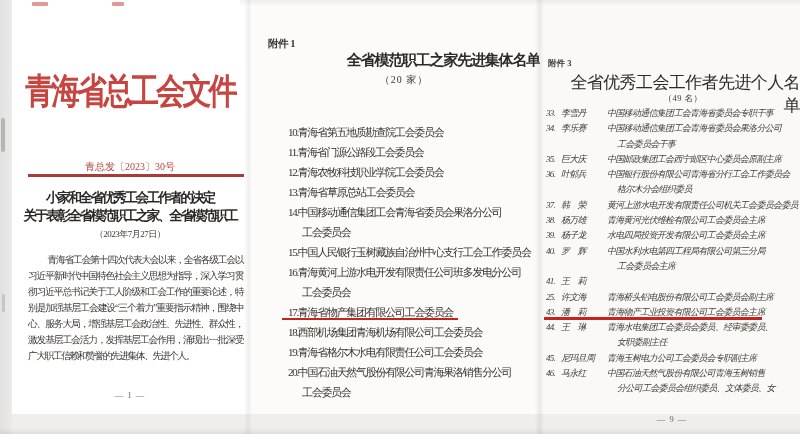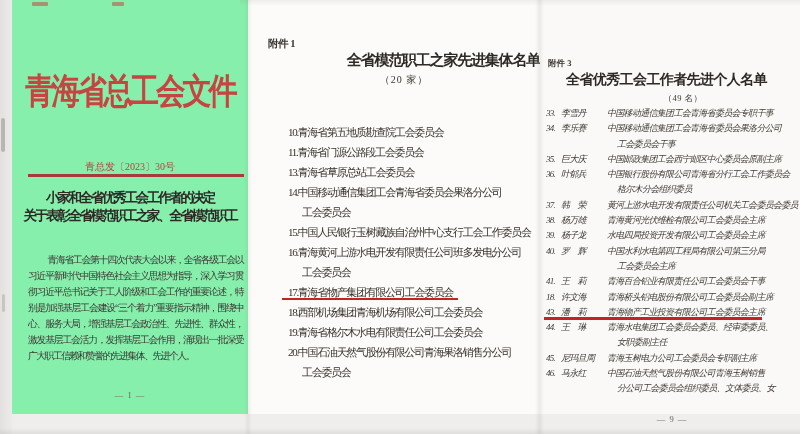--- a/index.html
+++ b/index.html
@@ -2,21 +2,21 @@
 <html><head>
 <meta charset="utf-8">
 <style>
   html,body{margin:0;padding:0;}
   .stage{
     position:relative; width:800px; height:434px; overflow:hidden;
     background:#efeeec;
     font-family:"Liberation Serif","DejaVu Serif",serif;
   }
   .page{position:absolute; top:0; height:414px;}
-  .page-left{left:12px; width:236px; background:#86efac;}
+  .page-left{left:12px; width:236px; background:#ffffff;}
   .page-mid{left:248px; width:292px; background:#fcfbf9;}
   .page-right{left:540px; width:260px; background:#faf9f7;}
 
   
   .edge-strip{position:absolute; left:0; top:0; width:12px; height:434px;
     background:linear-gradient(90deg,#e2e1df,#ecebe9);}
   .bind-mark1{position:absolute; left:1px; top:118px; width:4px; height:34px; background:#b8b6b3; border-radius:2px;}
   .bind-mark2{position:absolute; left:2px; top:294px; width:3px; height:18px; background:#c8c6c3; border-radius:2px;}
   .shadow-v1{position:absolute; left:244px; top:0; width:8px; height:434px;
     background:linear-gradient(90deg,rgba(0,0,0,0) ,rgba(120,115,110,.10) 50%, rgba(0,0,0,0));}
@@ -56,22 +56,22 @@
   .m-count{position:absolute; top:73px; left:20px; width:272px; text-align:center;
     font-size:10px; color:#3a3530; letter-spacing:1px;}
   .m-list{position:absolute; top:122px; left:40px; width:250px;
     font-size:11px; letter-spacing:-1.3px; color:#36312c;}
   .m-line{height:20px; line-height:20px; white-space:nowrap; position:relative;}
   .m-cont{padding-left:14px;font-family:Liberation Serif, serif;}
   .u-mid::after{content:""; position:absolute; left:-6px; top:16px; width:176px; height:2.2px; background:#c5231f;}
 
   
   .att-label-r{position:absolute; top:58px; left:8px; font-size:8.5px; font-weight:bold; color:#3a3530;}
-  .r-title{position:absolute; top:71px; left:26px; width:234px; text-align:left;
-    font-size:14px; font-weight:bold; color:#2e2a26; letter-spacing:-.6px;}
+  .r-title{position:absolute; top:71px; left:26px; width:234px; text-align:right;
+    font-size:17px; font-weight:normal; color:#2e2a26; letter-spacing:-.6px;}
   .r-count{position:absolute; top:93px; left:26px; width:234px; text-align:center;
     font-size:8.5px; color:#3a3530; letter-spacing:.5px;}
   .r-list{position:absolute; top:106px; left:6px; width:252px;
     font-size:9px; letter-spacing:-.7px; color:#403b36;font-style:italic;}
   .r-row{height:15.3px; line-height:15.3px; display:flex; white-space:nowrap; position:relative;}
   .r-num{width:15px; flex:none;}
   .r-name{width:46px; flex:none;}
   .r-desc{flex:1;}
   .r-cont{height:15.3px; line-height:15.3px; padding-left:71px; white-space:nowrap;}
   .u-right::after{content:""; position:absolute; left:-2px; top:12.5px; width:218px; height:2.2px; background:#c5231f;}
@@ -90,31 +90,33 @@
   <div class="page page-left">
     <div class="red-frag frag1"></div>
     <div class="red-frag frag2"></div>
     <div class="gov-header">青海省总工会文件</div>
     <div class="doc-no">青总发〔2023〕30号</div>
     <div class="red-rule"></div>
     <div class="doc-title">
       <div>小家和全省优秀工会工作者的决定</div>
       <div>关于表彰全省模范职工之家、全省模范职工</div>
     </div>
+    <div class="doc-date">（2023年7月27日）</div>
     <div class="doc-body">青海省工会第十四次代表大会以来，全省各级工会以习近平新时代中国特色社会主义思想为指导，深入学习贯彻习近平总书记关于工人阶级和工会工作的重要论述，特别是加强基层工会建设“三个着力”重要指示精神，围绕中心、服务大局，增强基层工会政治性、先进性、群众性，激发基层工会活力，发挥基层工会作用，涌现出一批深受广大职工信赖和赞誉的先进集体、先进个人。</div>
     <div class="page-no-left">— 1 —</div>
   </div>
 
   <div class="page page-mid">
     <div class="att-label-m">附件 1</div>
     <div class="m-title">全省模范职工之家先进集体名单</div>
     <div class="m-count">（20 家）</div>
     <div class="m-list">
       <div class="m-line">10.青海省第五地质勘查院工会委员会</div>
       <div class="m-line">11.青海省门源公路段工会委员会</div>
+      <div class="m-line">12.青海农牧科技职业学院工会委员会</div>
       <div class="m-line">13.青海省草原总站工会委员会</div>
       <div class="m-line">14.中国移动通信集团工会青海省委员会果洛分公司</div>
       <div class="m-line m-cont">工会委员会</div>
       <div class="m-line">15.中国人民银行玉树藏族自治州中心支行工会工作委员会</div>
       <div class="m-line">16.青海黄河上游水电开发有限责任公司班多发电分公司</div>
       <div class="m-line m-cont">工会委员会</div>
       <div class="m-line u-mid">17.青海省物产集团有限公司工会委员会</div>
       <div class="m-line">18.西部机场集团青海机场有限公司工会委员会</div>
       <div class="m-line">19.青海省格尔木水电有限责任公司工会委员会</div>
       <div class="m-line">20.中国石油天然气股份有限公司青海果洛销售分公司</div>
@@ -166,24 +168,23 @@
       </div>
       <div class="r-row">
         <span class="r-num">40.</span>
         <span class="r-name">罗　辉</span>
         <span class="r-desc">中国水利水电第四工程局有限公司第三分局</span>
       </div>
       <div class="r-cont">工会委员会主席</div>
       <div class="r-row">
         <span class="r-num">41.</span>
         <span class="r-name">王　莉</span>
-        <span class="r-desc">青海百合铝业有限责任公司工会委员会干事</span>
-      </div>
-      <div class="r-row">
-        <span class="r-num">18.</span>
+      </div>
+      <div class="r-row">
+        <span class="r-num">25.</span>
         <span class="r-name">许文海</span>
         <span class="r-desc">青海桥头铝电股份有限公司工会委员会副主席</span>
       </div>
       <div class="r-row u-right">
         <span class="r-num">43.</span>
         <span class="r-name">潘　莉</span>
         <span class="r-desc">青海物产工业投资有限公司工会委员会主席</span>
       </div>
       <div class="r-row">
         <span class="r-num">44.</span>

